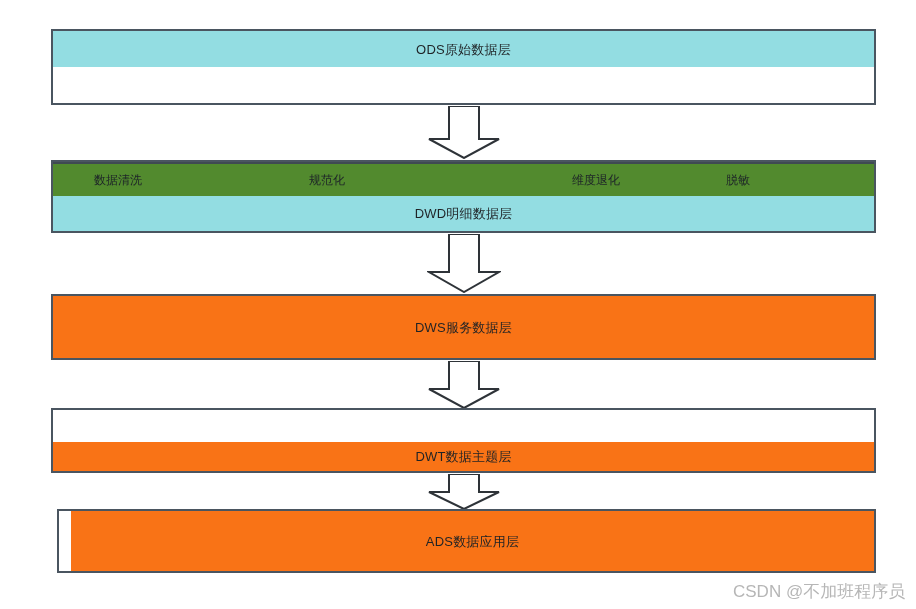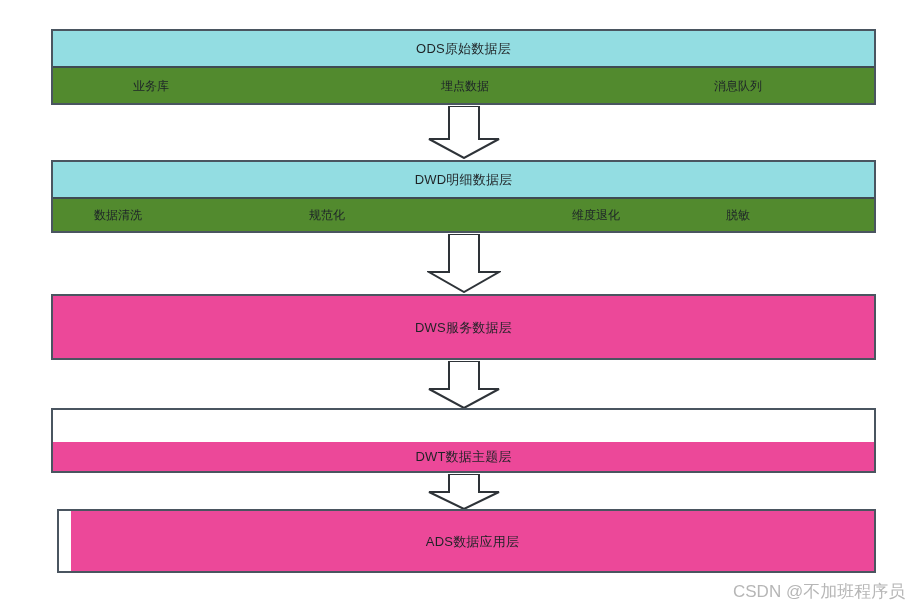--- a/index.html
+++ b/index.html
@@ -39,21 +39,21 @@
     text-align: center;
     color: #1f2326;
     font-size: 13px;
     letter-spacing: 0.2px;
     line-height: 1;
   }
   .band-head-strong {
     background: #93dde2;
   }
   .band-head-light {
-    background: #ec4899;
+    background: #f97316;
   }
   .band-sub {
     background: #528a2e;
     border-top: 2px solid #3f4a52;
   }
   .sub-item {
     position: absolute;
     transform: translateX(-50%);
     color: #1d2328;
     font-size: 12px;
@@ -80,42 +80,37 @@
 </style>
 </head>
 <body>
 
 <div id="canvas">
 
   <div class="layer-box" style="left:51px; top:29px; width:825px; height:76px;">
     <div class="band band-head-strong" style="height:36px;">
       <div class="band-title">ODS原始数据层</div>
     </div>
-    <div class="band band-sub" style="height:38px;">
-      <span class="sub-item" style="left:98px;">业务库</span>
-      <span class="sub-item" style="left:412px;">埋点数据</span>
-      <span class="sub-item" style="left:685px;">消息队列</span>
-    </div>
   </div>
 
   <div class="arrow" style="left:427px; top:106px; width:74px; height:53px;">
     <svg width="74" height="53" viewBox="0 0 74 53" xmlns="http://www.w3.org/2000/svg">
       <polygon points="22,0 52,0 52,33 72,33 37,52 2,33 22,33" fill="#ffffff" stroke="#2e3338" stroke-width="2" stroke-linejoin="miter"></polygon>
     </svg>
   </div>
 
   <div class="layer-box" style="left:51px; top:160px; width:825px; height:73px;">
-    <div class="band band-head-strong" style="height:36px;">
-      <div class="band-title">DWD明细数据层</div>
-    </div>
     <div class="band band-sub" style="height:35px;">
       <span class="sub-item" style="left:65px;">数据清洗</span>
       <span class="sub-item" style="left:274px;">规范化</span>
       <span class="sub-item" style="left:543px;">维度退化</span>
       <span class="sub-item" style="left:685px;">脱敏</span>
+    </div>
+    <div class="band band-head-strong" style="height:36px;">
+      <div class="band-title">DWD明细数据层</div>
     </div>
   </div>
 
   <div class="arrow" style="left:427px; top:234px; width:74px; height:59px;">
     <svg width="74" height="59" viewBox="0 0 74 59" xmlns="http://www.w3.org/2000/svg">
       <polygon points="22,0 52,0 52,38 72,38 37,58 2,38 22,38" fill="#ffffff" stroke="#2e3338" stroke-width="2" stroke-linejoin="miter"></polygon>
     </svg>
   </div>
 
   <div class="layer-box" style="left:51px; top:294px; width:825px; height:66px;">

